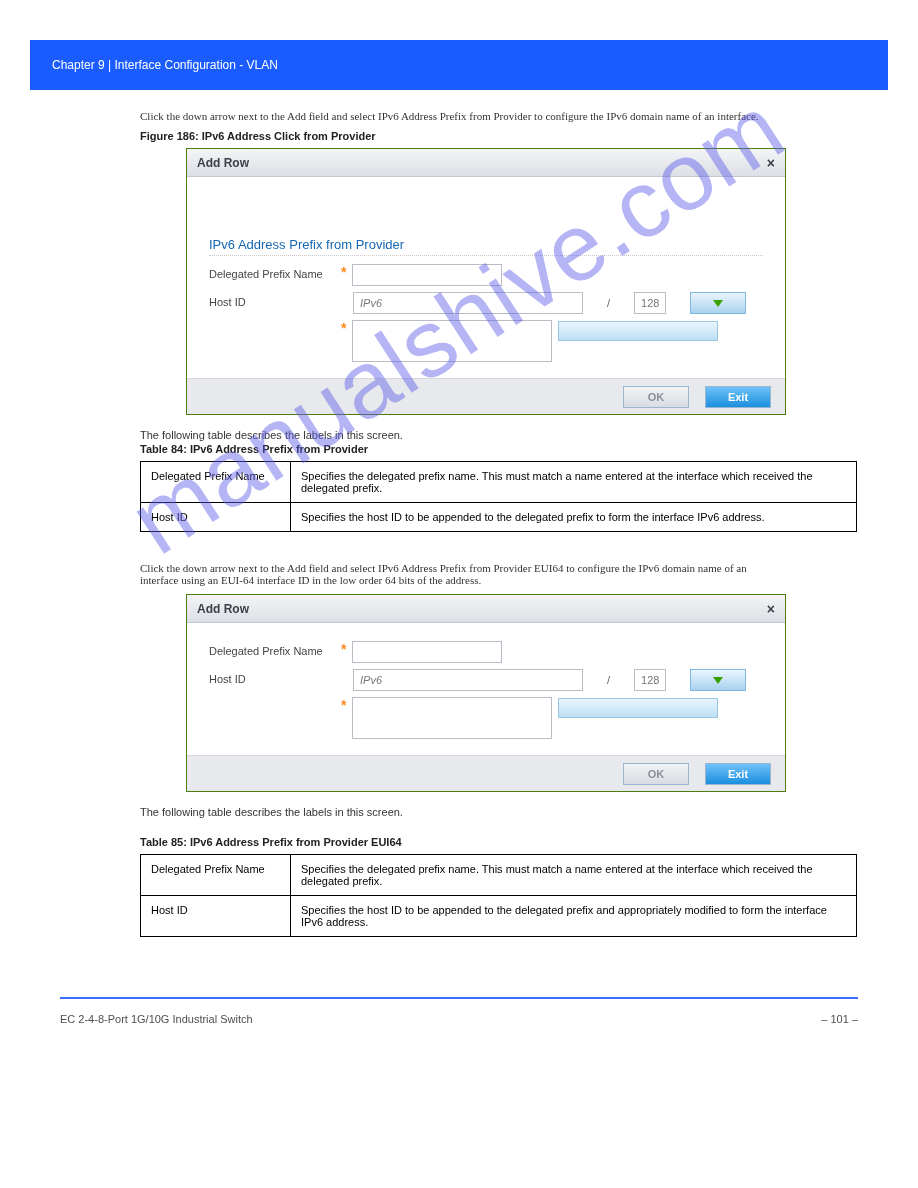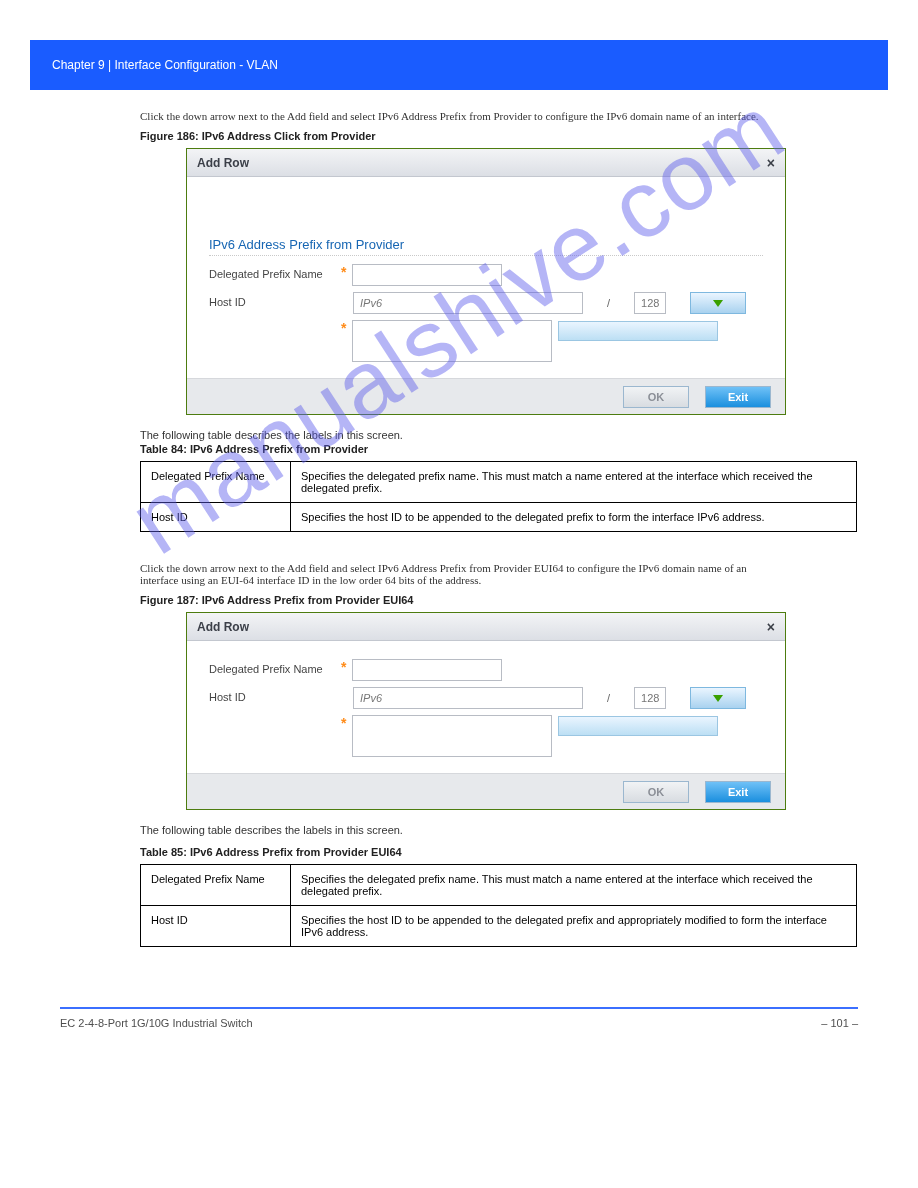--- a/index.html
+++ b/index.html
@@ -162,21 +162,21 @@
     border: 1px solid #000;
     padding: 8px 10px;
     vertical-align: top;
   }
   .desc-table td:first-child {
     width: 150px;
   }
   .footer-line {
     border-top: 2px solid #3b6fff;
     margin: 60px 60px 0 60px;
-    padding-top: 8px;
+    padding-top: 14px;
     display: flex;
     justify-content: space-between;
     font-size: 11px;
     color: #4e4e4e;
   }
   .watermark {
     position: absolute;
     top: 270px;
     left: 80px;
     font-size: 95px;
@@ -251,21 +251,20 @@
     <td>Specifies the delegated prefix name. This must match a name entered at the interface which received the delegated prefix.</td>
   </tr>
   <tr>
     <td>Host ID</td>
     <td>Specifies the host ID to be appended to the delegated prefix to form the interface IPv6 address.</td>
   </tr>
 </tbody>
     </table>
 
 <div class="intro" style="margin-top:30px">Click the down arrow next to the Add field and select IPv6 Address Prefix from Provider EUI64 to configure the IPv6 domain name of an interface using an EUI-64 interface ID in the low order 64 bits of the address.</div>
-<div class="figlabel">Figure 187: IPv6 Address Prefix from Provider EUI64</div>
 
 <div class="dialog-wrap">
   <div class="dialog-titlebar">
     <span>Add Row</span>
     <span class="dialog-close">×</span>
   </div>
   <div class="dialog-body">
 
     <div class="form-row">
       <span class="form-label">Delegated Prefix Name</span>
@@ -293,21 +292,21 @@
       <div class="wide-btn"></div>
     </div>
   </div>
   <div class="dialog-footer">
     <button class="btn btn-ok">OK</button>
     <button class="btn btn-exit">Exit</button>
   </div>
 </div>
 
 <div class="table-caption">The following table describes the labels in this screen.</div>
-<div class="figlabel" style="margin-top:10px">Table 85: IPv6 Address Prefix from Provider EUI64</div>
+<div class="figlabel" style="margin-top:18px">Table 85: IPv6 Address Prefix from Provider EUI64</div>
 <table class="desc-table">
   <tbody>
         <tr>
     <td>Delegated Prefix Name</td>
     <td>Specifies the delegated prefix name. This must match a name entered at the interface which received the delegated prefix.</td>
   </tr>
   <tr>
     <td>Host ID</td>
     <td>Specifies the host ID to be appended to the delegated prefix and appropriately modified to form the interface IPv6 address.</td>
   </tr>

